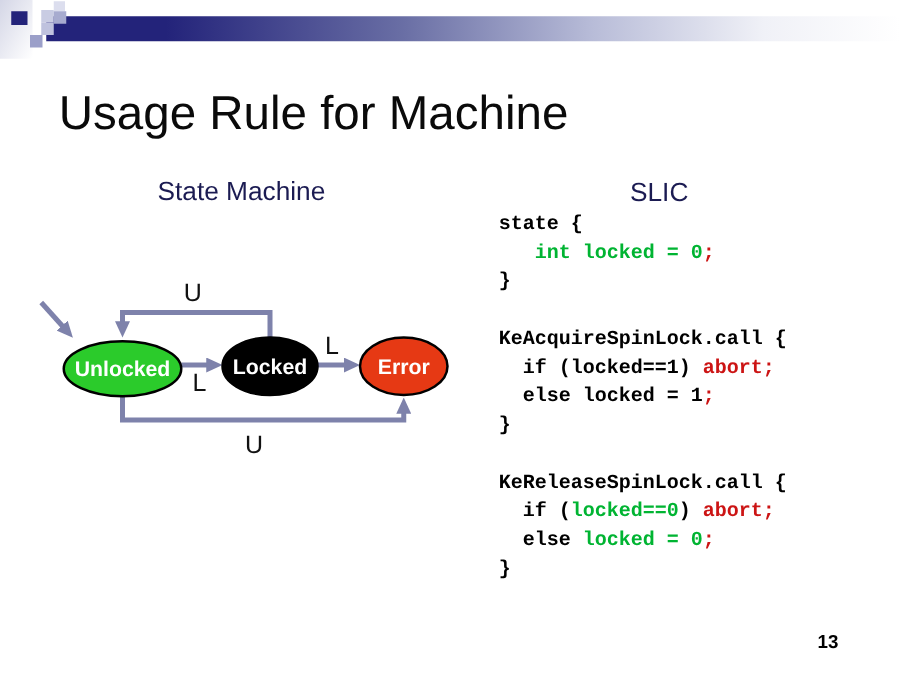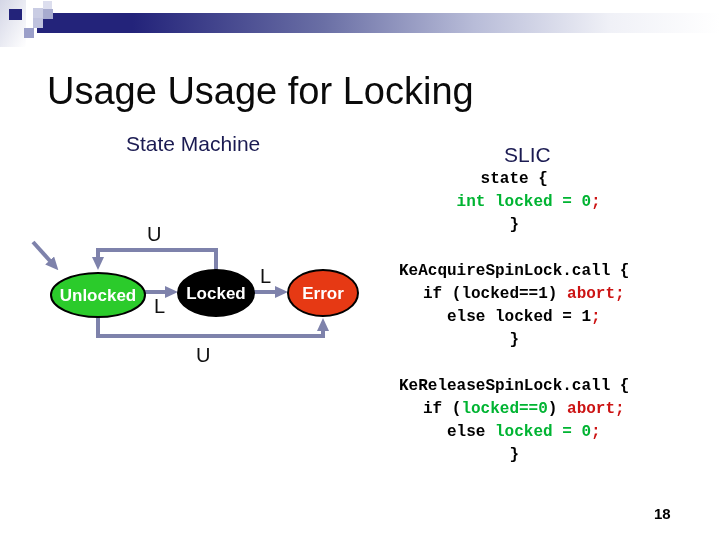--- a/index.html
+++ b/index.html
@@ -17,27 +17,27 @@
   .sq-navy{left:9px;top:9px;width:13px;height:11px;background:var(--bar-navy);}
   .sq-pale-a{left:33px;top:8px;width:10px;height:10px;background:#c9cce3;}
   .sq-pale-top{left:43px;top:1px;width:9px;height:8px;background:#dcdeee;}
   .sq-med{left:43px;top:9px;width:10px;height:10px;background:#a7abcf;}
   .sq-lav{left:33px;top:18px;width:10px;height:10px;background:#bfc2de;}
   .sq-purple{left:24px;top:28px;width:10px;height:10px;background:#9b9fc9;}
 
   .title{position:absolute;left:47px;top:72px;font-size:38px;line-height:1.05;
     color:#0a0a0a;white-space:nowrap;}
   .heading{position:absolute;font-size:21px;color:var(--heading-navy);white-space:nowrap;}
-  .heading-sm{left:126px;top:132px;}
+  .heading-sm{left:126px;top:142px;}
   .heading-slic{left:504px;top:143px;}
 
   .code{position:absolute;left:399px;top:168px;
     font-family:"Liberation Mono",monospace;font-weight:bold;
     font-size:16px;line-height:23px;white-space:pre;}
-  .code-line{height:23px;text-align:center;}
+  .code-line{height:23px;}
 
   .diagram-svg{position:absolute;left:0;top:0;width:720px;height:540px;}
   .state-label{font-family:"Liberation Sans",sans-serif;font-weight:bold;font-size:17px;}
   .trans-label{font-family:"Liberation Sans",sans-serif;font-size:20px;fill:#111111;}
 
   .page-number{position:absolute;left:654px;top:505px;font-size:15px;font-weight:bold;color:#000;}
 </style>
 </head>
 <body>
 
@@ -45,21 +45,21 @@
 
   <div class="decor left-strip"></div>
   <div class="decor header-bar"></div>
   <div class="sq sq-navy"></div>
   <div class="sq sq-pale-a"></div>
   <div class="sq sq-pale-top"></div>
   <div class="sq sq-med"></div>
   <div class="sq sq-lav"></div>
   <div class="sq sq-purple"></div>
 
-  <div class="title">Usage Usage for Locking</div>
+  <div class="title">Usage Rule for Machine</div>
 
   <div class="heading heading-sm">State Machine</div>
   <div class="heading heading-slic">SLIC</div>
 
   <svg class="diagram-svg" viewBox="0 0 720 540" xmlns="http://www.w3.org/2000/svg">
     <defs>
       <marker id="arrowhead" viewBox="0 0 13 12" refX="2" refY="6" markerWidth="13" markerHeight="12" markerUnits="userSpaceOnUse" orient="auto">
         <polygon points="0,0 13,6 0,12" fill="#7e82ab"></polygon>
       </marker>
     </defs>
@@ -84,14 +84,14 @@
     </g>
 
     <text class="trans-label" x="147" y="241">U</text>
     <text class="trans-label" x="154" y="313">L</text>
     <text class="trans-label" x="260" y="283">L</text>
     <text class="trans-label" x="196" y="362">U</text>
   </svg>
 
   <div class="code"><div class="code-line"><span style="color: rgb(0, 0, 0);">state {</span></div><div class="code-line"><span style="color: rgb(0, 0, 0);">   </span><span style="color: rgb(0, 180, 50);">int locked = 0</span><span style="color: rgb(204, 20, 20);">;</span></div><div class="code-line"><span style="color: rgb(0, 0, 0);">}</span></div><div class="code-line"> </div><div class="code-line"><span style="color: rgb(0, 0, 0);">KeAcquireSpinLock.call {</span></div><div class="code-line"><span style="color: rgb(0, 0, 0);">  if (locked==1) </span><span style="color: rgb(204, 20, 20);">abort;</span></div><div class="code-line"><span style="color: rgb(0, 0, 0);">  else locked = 1</span><span style="color: rgb(204, 20, 20);">;</span></div><div class="code-line"><span style="color: rgb(0, 0, 0);">}</span></div><div class="code-line"> </div><div class="code-line"><span style="color: rgb(0, 0, 0);">KeReleaseSpinLock.call {</span></div><div class="code-line"><span style="color: rgb(0, 0, 0);">  if (</span><span style="color: rgb(0, 180, 50);">locked==0</span><span style="color: rgb(0, 0, 0);">) </span><span style="color: rgb(204, 20, 20);">abort;</span></div><div class="code-line"><span style="color: rgb(0, 0, 0);">  else </span><span style="color: rgb(0, 180, 50);">locked = 0</span><span style="color: rgb(204, 20, 20);">;</span></div><div class="code-line"><span style="color: rgb(0, 0, 0);">}</span></div></div>
 
-  <div class="page-number">18</div>
+  <div class="page-number">13</div>
 </div>
 
 </body></html>

